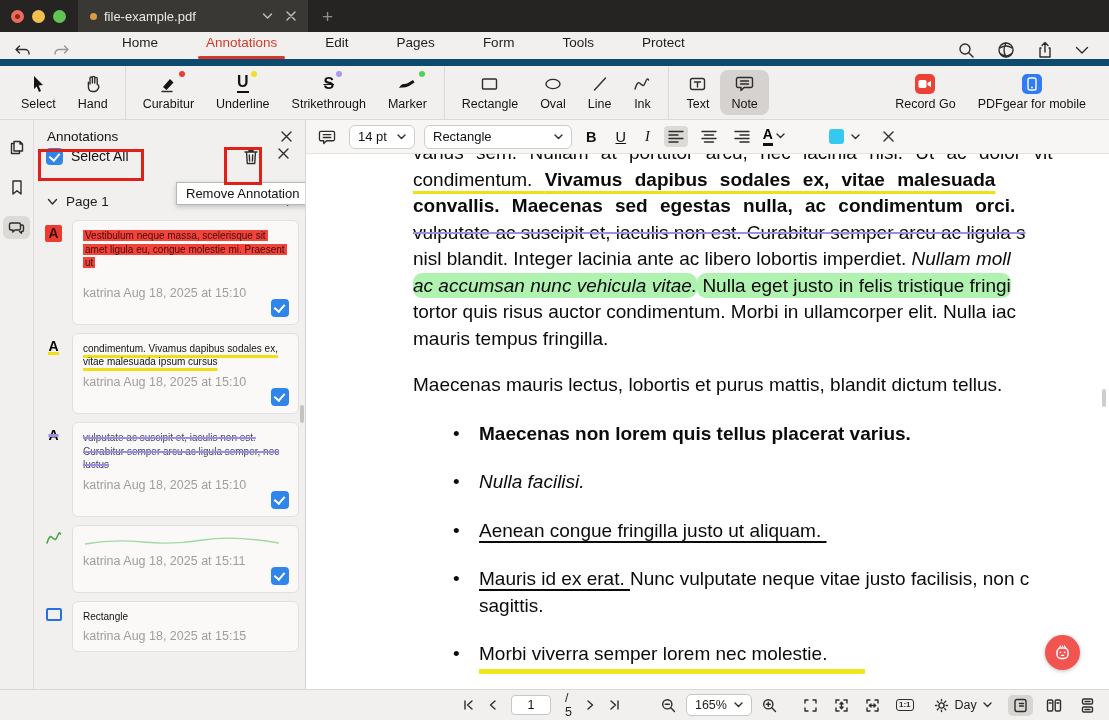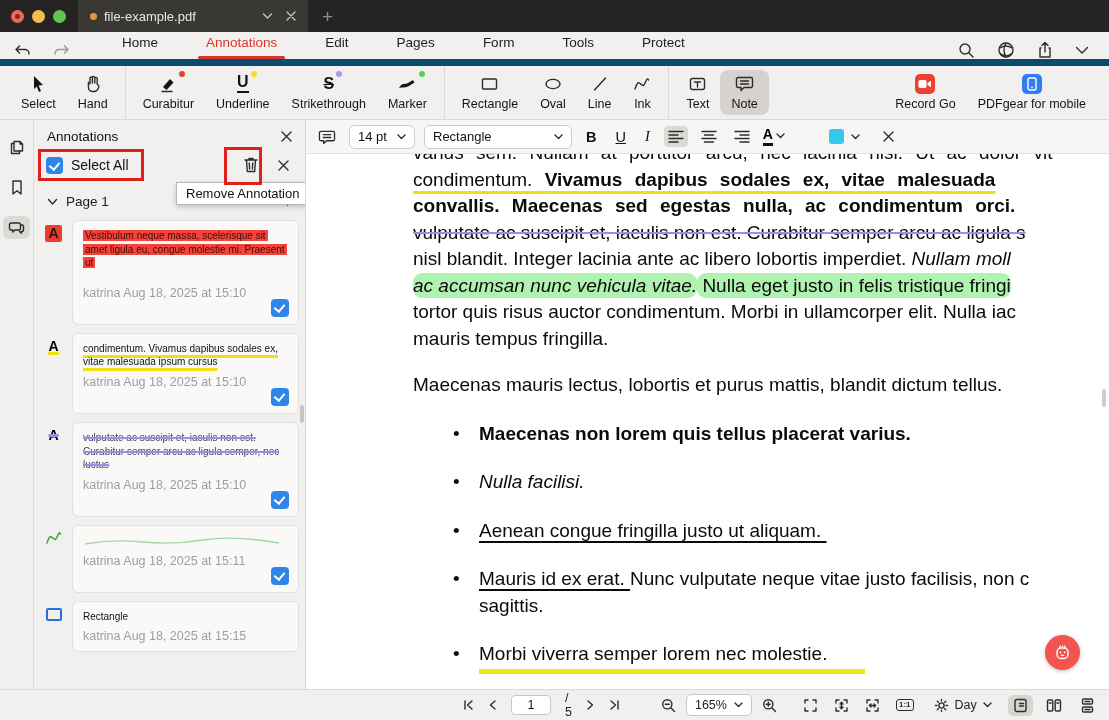--- a/index.html
+++ b/index.html
@@ -42,21 +42,21 @@
   .badge.red{background:#ee4135}.badge.blue{background:#2f7cf6}
 
   
   .workspace{display:flex;height:569px}
   .rail{width:34px;background:#f2f0ef;border-right:1px solid #e0dedb;display:flex;flex-direction:column;align-items:center;padding-top:14px;gap:16px}
   .rail .rbtn{padding:4px;border-radius:6px}
   .rail .rbtn.active{background:#dcdad7}
 
   .panel{width:272px;background:#f2f0ef;border-right:1px solid #d8d6d3;position:relative;overflow:hidden;font-size:13.5px}
   .phead{display:flex;align-items:center;justify-content:space-between;padding:9px 13px 4px;color:#111}
-  .selrow{display:flex;align-items:center;height:34px;padding:0 12px;position:relative}
+  .selrow{display:flex;align-items:flex-start;height:34px;padding:0 12px;position:relative}
   .cbx{width:17px;height:17px;border-radius:4px;background:#2f86e8;position:relative;flex:0 0 auto}
   .cbx::after{content:"";position:absolute;left:5px;top:3px;width:5px;height:8px;border:solid #fff;border-width:0 2px 2px 0;transform:rotate(40deg)}
   .sellabel{margin-left:8px;color:#111;font-size:14px}
   .selrow .trash{margin-left:auto;margin-right:34px}
   .selrow .xsm{position:absolute;right:16px}
   .embox{position:absolute;border:3px solid #e0211a;pointer-events:none;z-index:6}
   .embox.b1{left:4px;top:29px;width:106px;height:32px}
   .embox.b2{left:190px;top:27px;width:38px;height:38px}
   .tooltip{position:absolute;left:142px;top:62px;background:#fff;border:1px solid #b9b7b4;box-shadow:0 2px 5px rgba(0,0,0,.2);padding:3px 9px;font-size:13px;color:#111;z-index:5;white-space:nowrap}
   .pagerow{display:flex;align-items:center;gap:8px;padding:12px 13px 6px;color:#1c1c1c}

